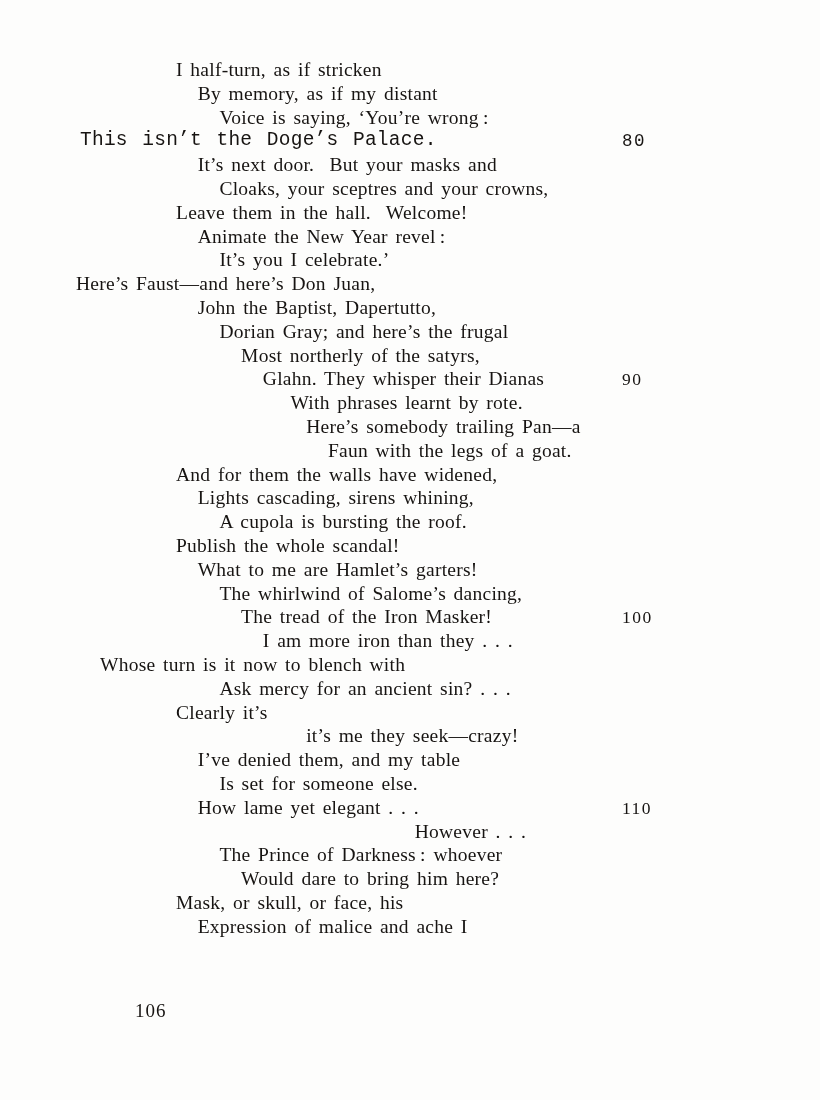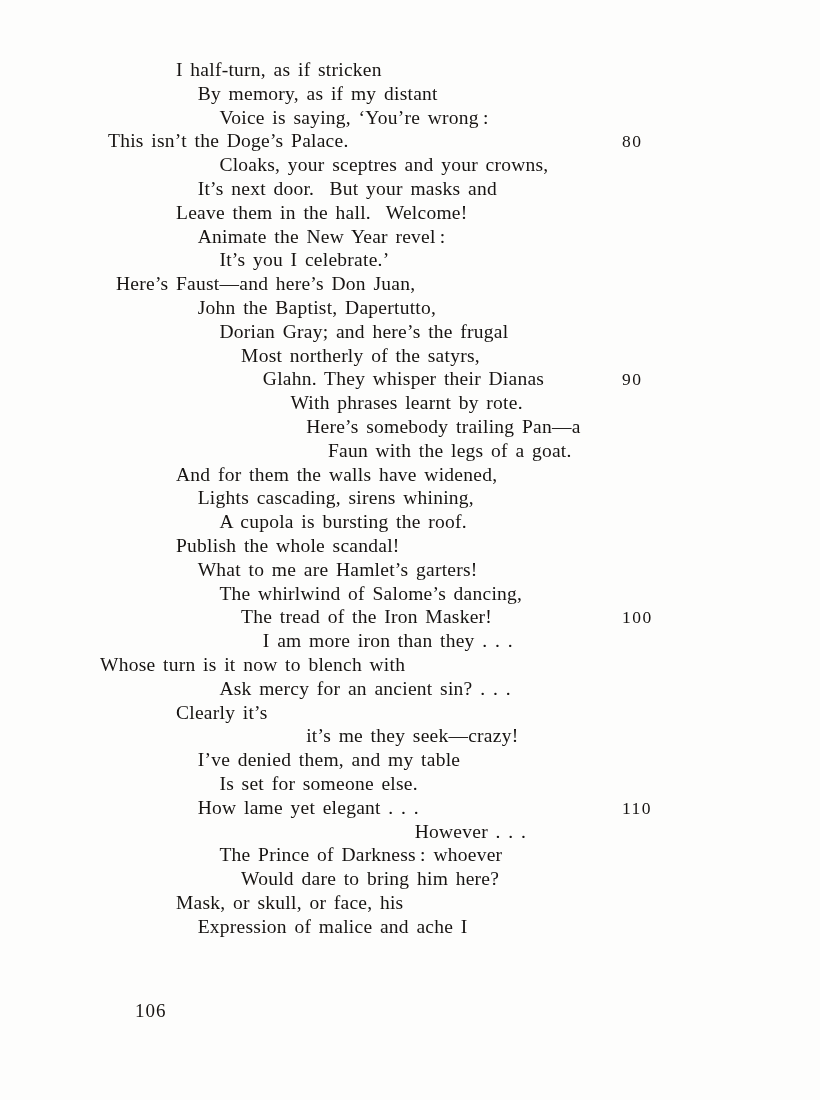--- a/index.html
+++ b/index.html
@@ -49,27 +49,27 @@
   }
 </style>
 </head>
 <body>
 
 <div class="page">
   <div class="poem">
       <div class="poem-line" style="padding-left: 176px;"><span>I half-turn, as if stricken</span></div>
       <div class="poem-line" style="padding-left: 197.7px;"><span>By memory, as if my distant</span></div>
       <div class="poem-line" style="padding-left: 219.4px;"><span>Voice is saying, ‘You’re wrong :</span></div>
-      <div class="poem-line" style="padding-left: 108px;"><span>This isn’t the Doge’s Palace.</span><span class="lineno">80</span></div>
+      <div class="poem-line" style="padding-left: 80px; font-family: Liberation Mono, monospace;"><span>This isn’t the Doge’s Palace.</span><span class="lineno">80</span></div>
+      <div class="poem-line" style="padding-left: 197.7px;"><span>It’s next door.  But your masks and</span></div>
       <div class="poem-line" style="padding-left: 219.4px;"><span>Cloaks, your sceptres and your crowns,</span></div>
-      <div class="poem-line" style="padding-left: 197.7px;"><span>It’s next door.  But your masks and</span></div>
       <div class="poem-line" style="padding-left: 176px;"><span>Leave them in the hall.  Welcome!</span></div>
       <div class="poem-line" style="padding-left: 197.7px;"><span>Animate the New Year revel :</span></div>
       <div class="poem-line" style="padding-left: 219.4px;"><span>It’s you I celebrate.’</span></div>
-      <div class="poem-line" style="padding-left: 116px;"><span>Here’s Faust—and here’s Don Juan,</span></div>
+      <div class="poem-line" style="padding-left: 76px;"><span>Here’s Faust—and here’s Don Juan,</span></div>
       <div class="poem-line" style="padding-left: 197.7px;"><span>John the Baptist, Dapertutto,</span></div>
       <div class="poem-line" style="padding-left: 219.4px;"><span>Dorian Gray; and here’s the frugal</span></div>
       <div class="poem-line" style="padding-left: 241.1px;"><span>Most northerly of the satyrs,</span></div>
       <div class="poem-line" style="padding-left: 262.8px;"><span>Glahn. They whisper their Dianas</span><span class="lineno">90</span></div>
       <div class="poem-line" style="padding-left: 284.5px; margin-left: 6px;"><span>With phrases learnt by rote.</span></div>
       <div class="poem-line" style="padding-left: 306.2px;"><span>Here’s somebody trailing Pan—a</span></div>
       <div class="poem-line" style="padding-left: 327.9px;"><span>Faun with the legs of a goat.</span></div>
       <div class="poem-line" style="padding-left: 176px;"><span>And for them the walls have widened,</span></div>
       <div class="poem-line" style="padding-left: 197.7px;"><span>Lights cascading, sirens whining,</span></div>
       <div class="poem-line" style="padding-left: 219.4px;"><span>A cupola is bursting the roof.</span></div>

